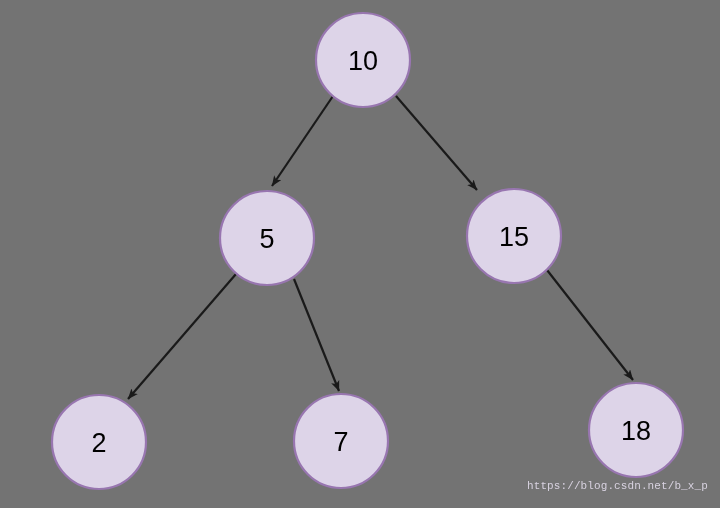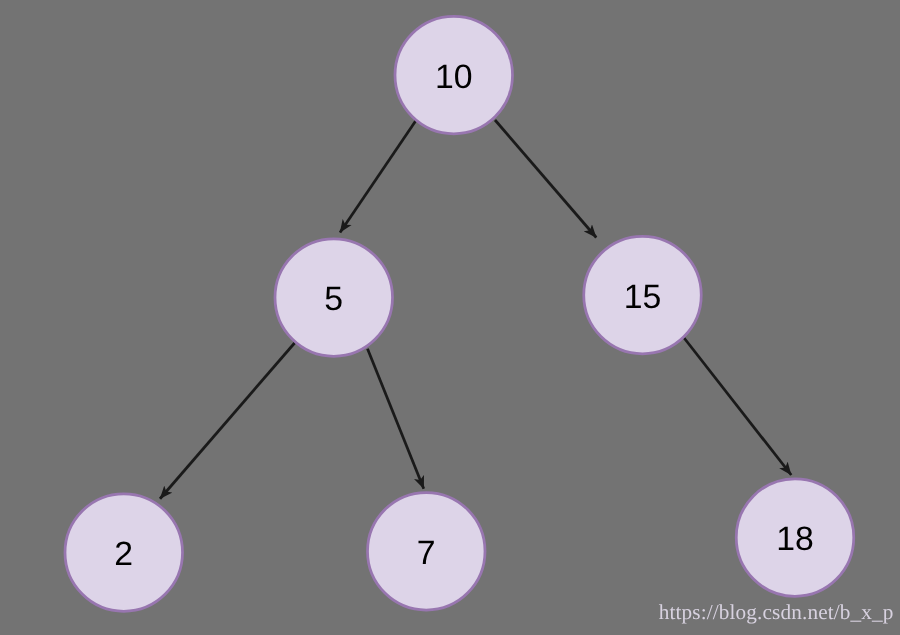--- a/index.html
+++ b/index.html
@@ -34,22 +34,22 @@
     text-anchor: middle;
     dominant-baseline: central;
   }
   .edge-line {
     stroke-width: 2.2;
     stroke-linecap: butt;
     fill: none;
   }
   .watermark {
     position: absolute;
-    font-family: Liberation Serif, serif;
-    font-size: 17px;
+    font-family: Liberation Mono, monospace;
+    font-size: 11px;
     color: #d8d2e0;
     white-space: nowrap;
     letter-spacing: 0.1px;
     user-select: none;
   }
 </style>
 </head>
 <body>
 
 <div id="canvas" style="background: #737373;">

